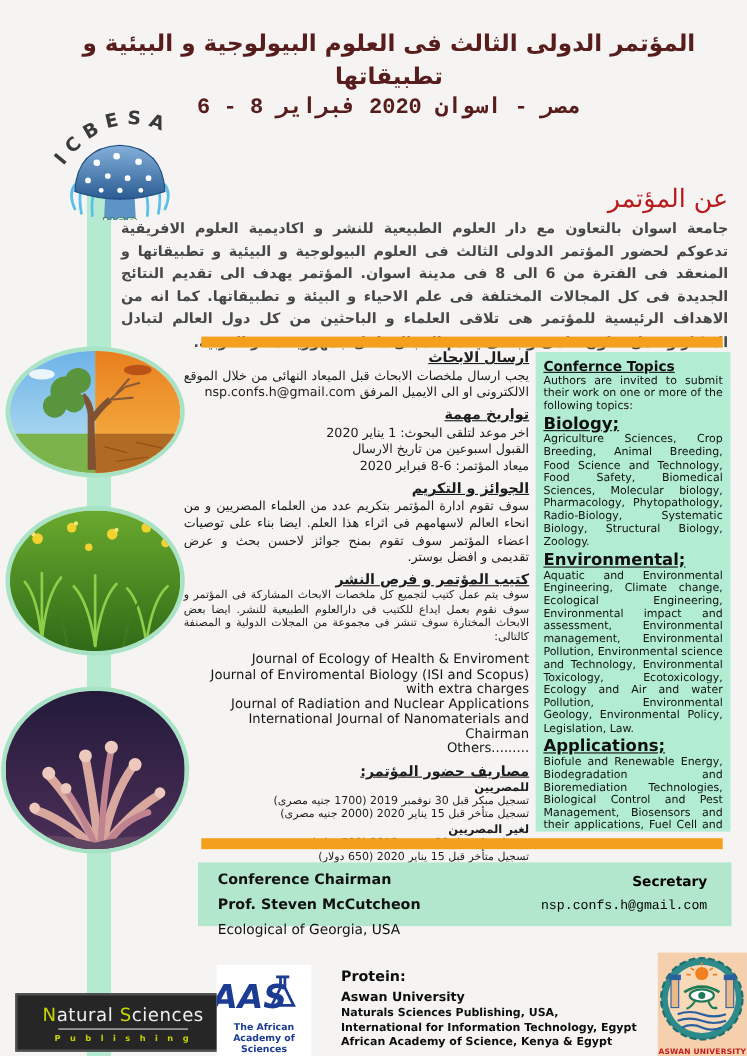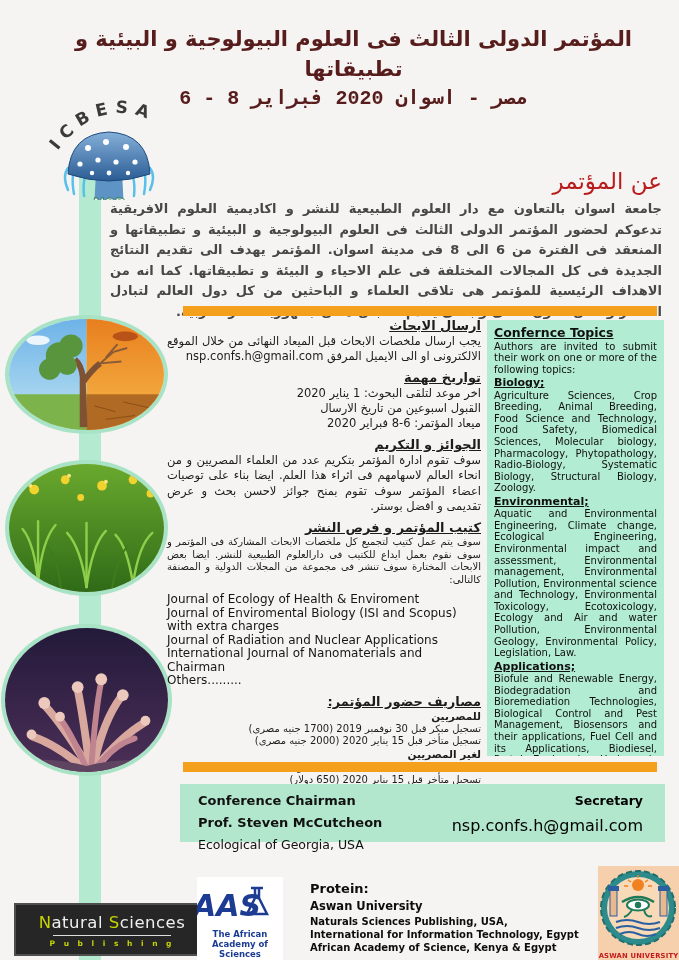--- a/index.html
+++ b/index.html
@@ -34,42 +34,42 @@
   .oval svg{display:block;width:100%;height:100%;}
 
   
   .mid{position:absolute;left:167px;top:318px;width:314px;z-index:2;color:#1c1c1c;}
   .mid .sec{direction:rtl;margin-bottom:6px;}
   .mid h3{margin:0 0 1px 0;font-size:13px;font-weight:bold;text-decoration:underline;text-align:right;font-family:"DejaVu Sans",sans-serif;}
   .mid p{margin:0;font-size:11.5px;text-align:justify;line-height:1.32;}
   .mid .line{font-size:11.5px;line-height:1.3;text-align:right;}
   .small p{font-size:10px;line-height:1.28;}
   .journals{direction:ltr;margin:4px 0 6px 0;}
-  .journals .jline{font-size:12px;line-height:1.13;text-align:left;color:#161616;}
+  .journals .jline{font-size:12px;line-height:1.13;text-align:right;color:#161616;}
   .fees .fee-label{font-size:10.5px;font-weight:bold;text-align:right;line-height:1.25;}
   .fees .fee-line{font-size:10px;text-align:right;line-height:1.25;}
 
   
   .topics{position:absolute;left:487px;top:320px;width:177px;height:436px;background:#b2ecd2;box-sizing:border-box;
           padding:5px 7px;z-index:2;color:#101010;overflow:hidden;}
   .topics .t-head{font-size:12.5px;font-weight:bold;text-decoration:underline;line-height:1.25;}
   .topics .t-intro{font-size:10px;text-align:justify;line-height:1.16;}
-  .topics .t-sub{font-size:11px;font-weight:bold;text-decoration:underline;line-height:1.2;margin-top:1px;}
+  .topics .t-sub{font-size:15px;font-weight:bold;text-decoration:underline;line-height:1.2;margin-top:1px;}
   .topics .t-body{font-size:10px;text-align:justify;line-height:1.16;}
 
   
   .chair{position:absolute;left:180px;top:784px;width:485px;height:58px;background:#b2e7cd;z-index:2;
          display:flex;justify-content:space-between;box-sizing:border-box;padding:9px 22px 8px 18px;}
   .chair .c-left div{color:#111;}
   .c-title{font-size:13px;font-weight:bold;margin-bottom:7px;}
   .c-name{font-size:13px;font-weight:bold;margin-bottom:7px;}
   .c-univ{font-size:12.5px;}
   .chair .c-right{text-align:right;}
   .c-sec{font-size:12.5px;font-weight:bold;margin-bottom:8px;}
-  .c-mail{font-size:16px;}
+  .c-mail{font-size:12px;font-family:Liberation Mono, monospace;}
 
   
   .ns-logo{position:absolute;left:14px;top:903px;width:196px;height:53px;background:#262626;border:2px solid #4e4e4e;
            z-index:3;text-align:center;box-sizing:border-box;padding-top:8px;}
   .ns-line1{font-size:16.5px;color:#efefef;letter-spacing:.5px;}
   .ns-line1 .hl{color:#c5d400;}
   .ns-rule{width:118px;height:1px;background:#ddd;margin:3px auto 3px auto;}
   .ns-line2{font-size:7.5px;color:#c5d400;letter-spacing:3px;font-weight:bold;}
 
   .aas-logo{position:absolute;left:197px;top:877px;width:86px;height:83px;background:#ffffff;z-index:3;text-align:center;box-sizing:border-box;padding-top:3px;}

